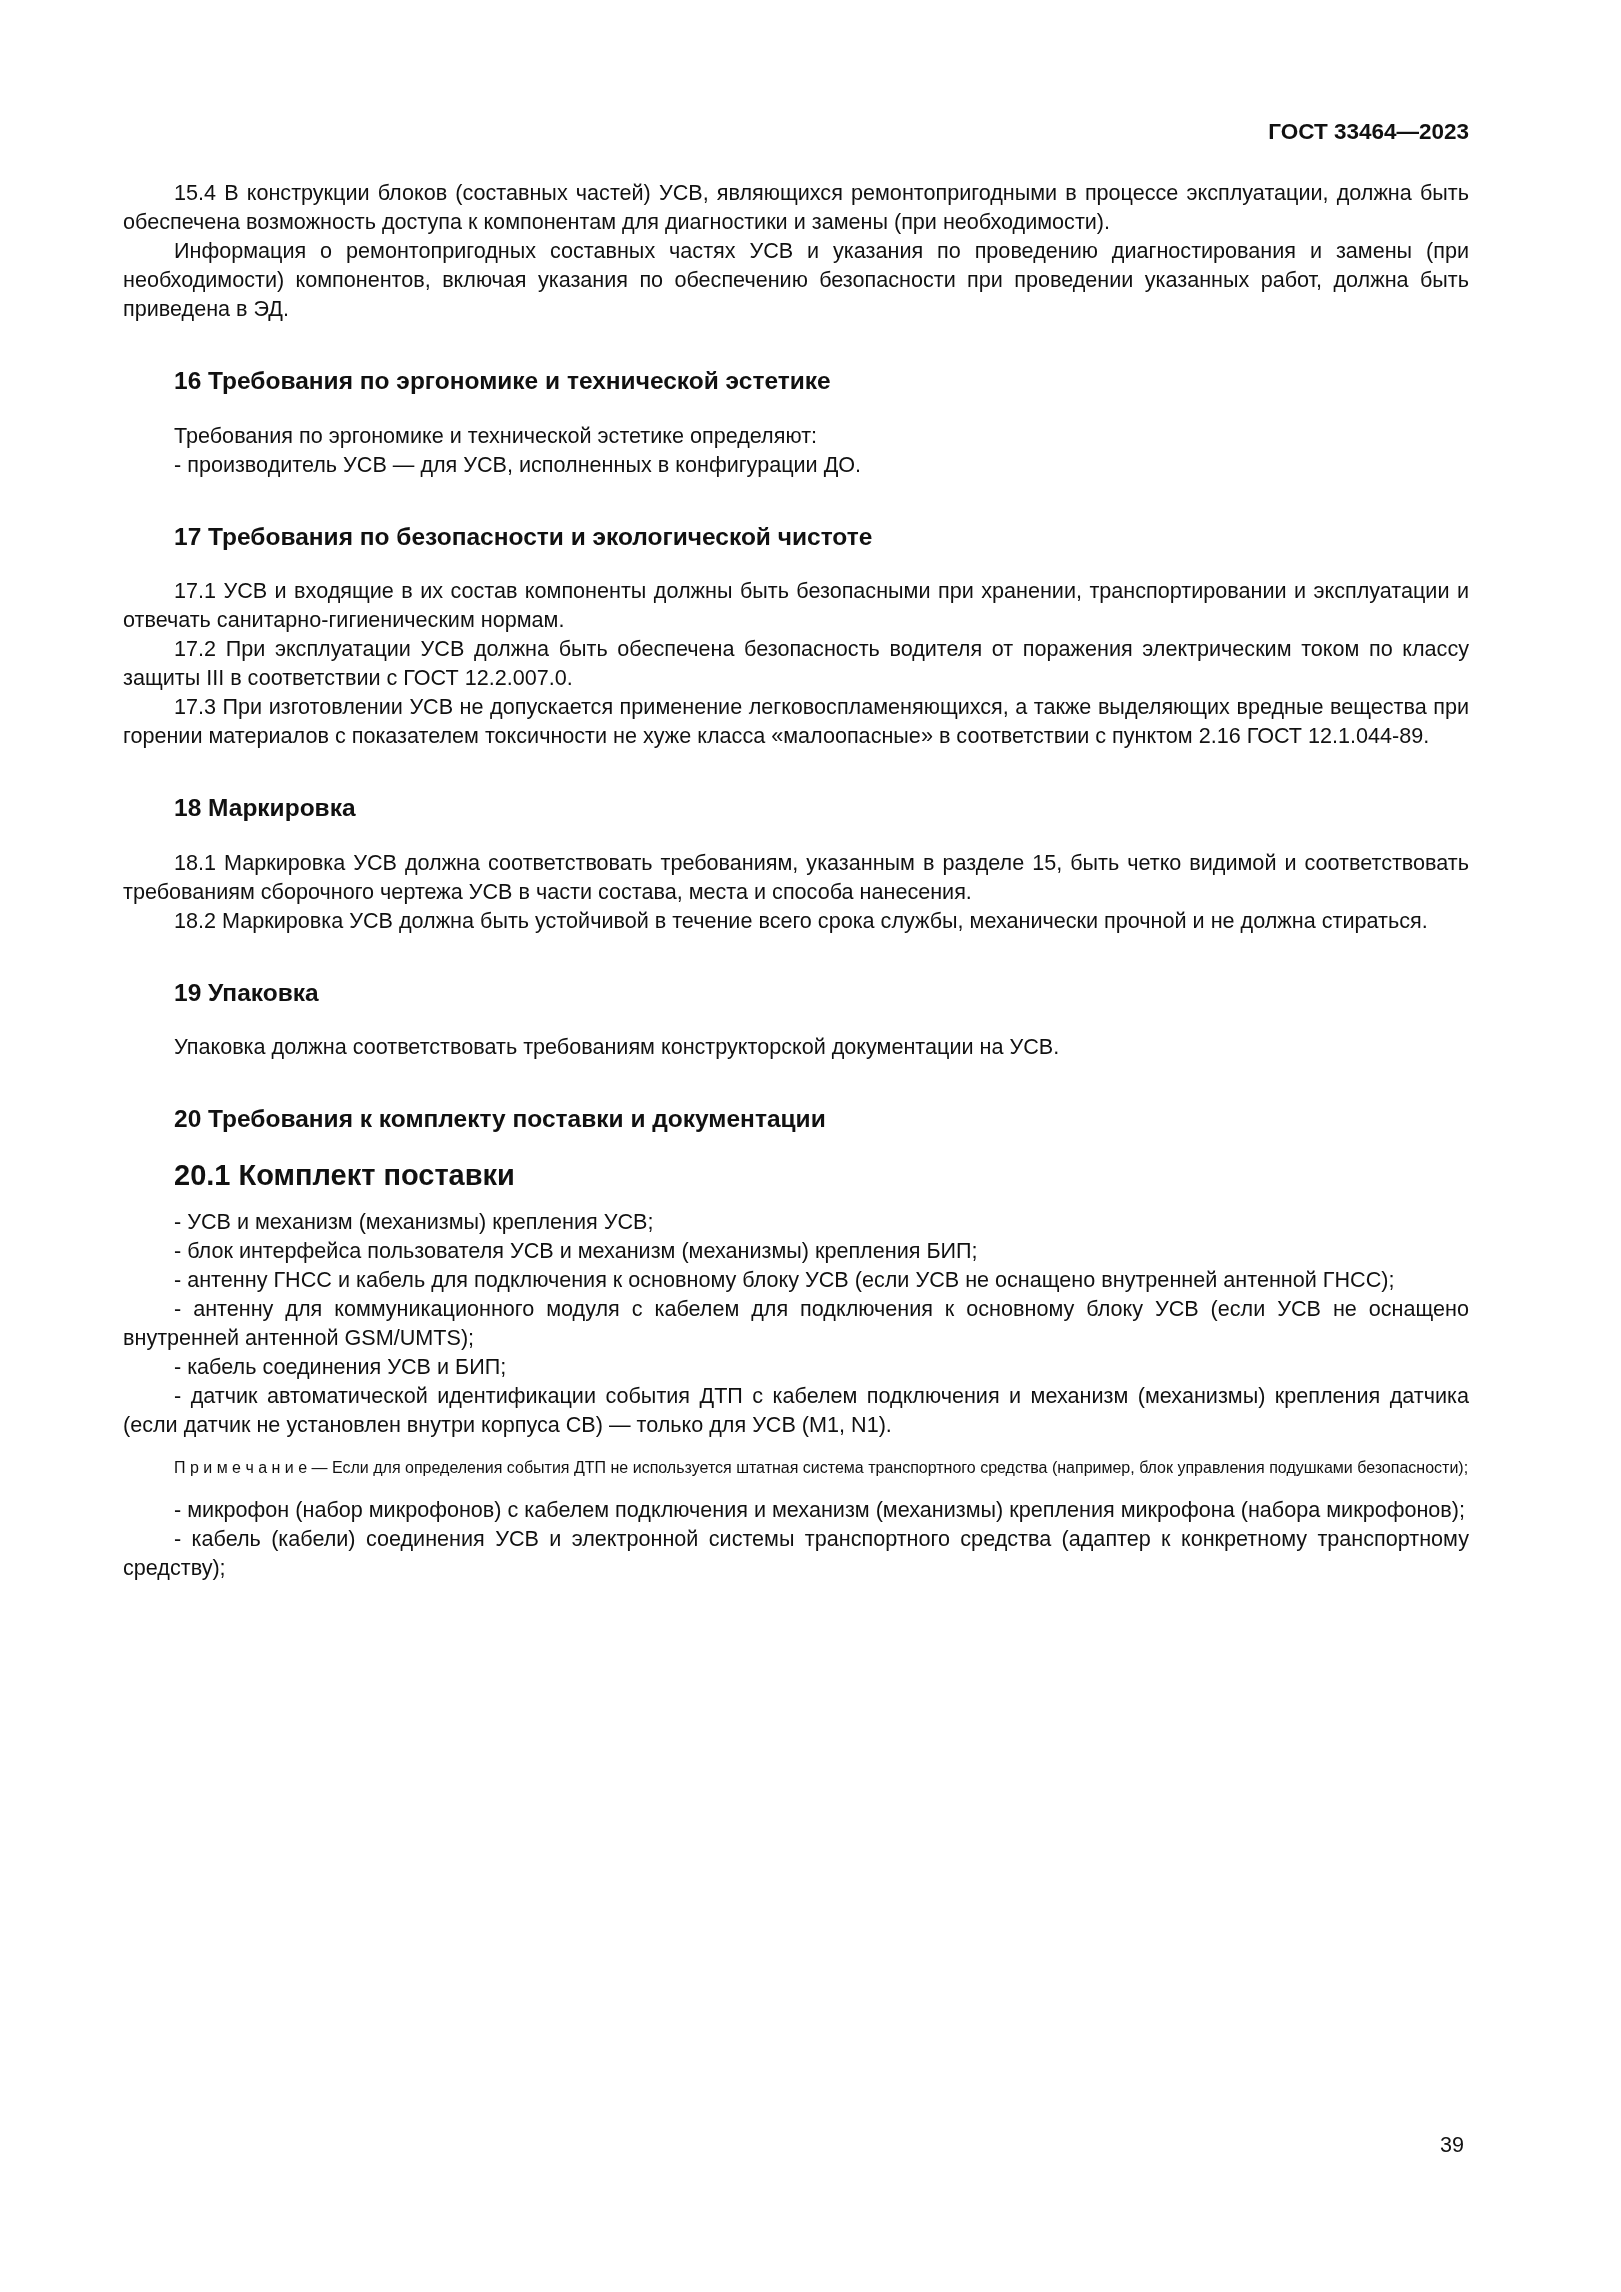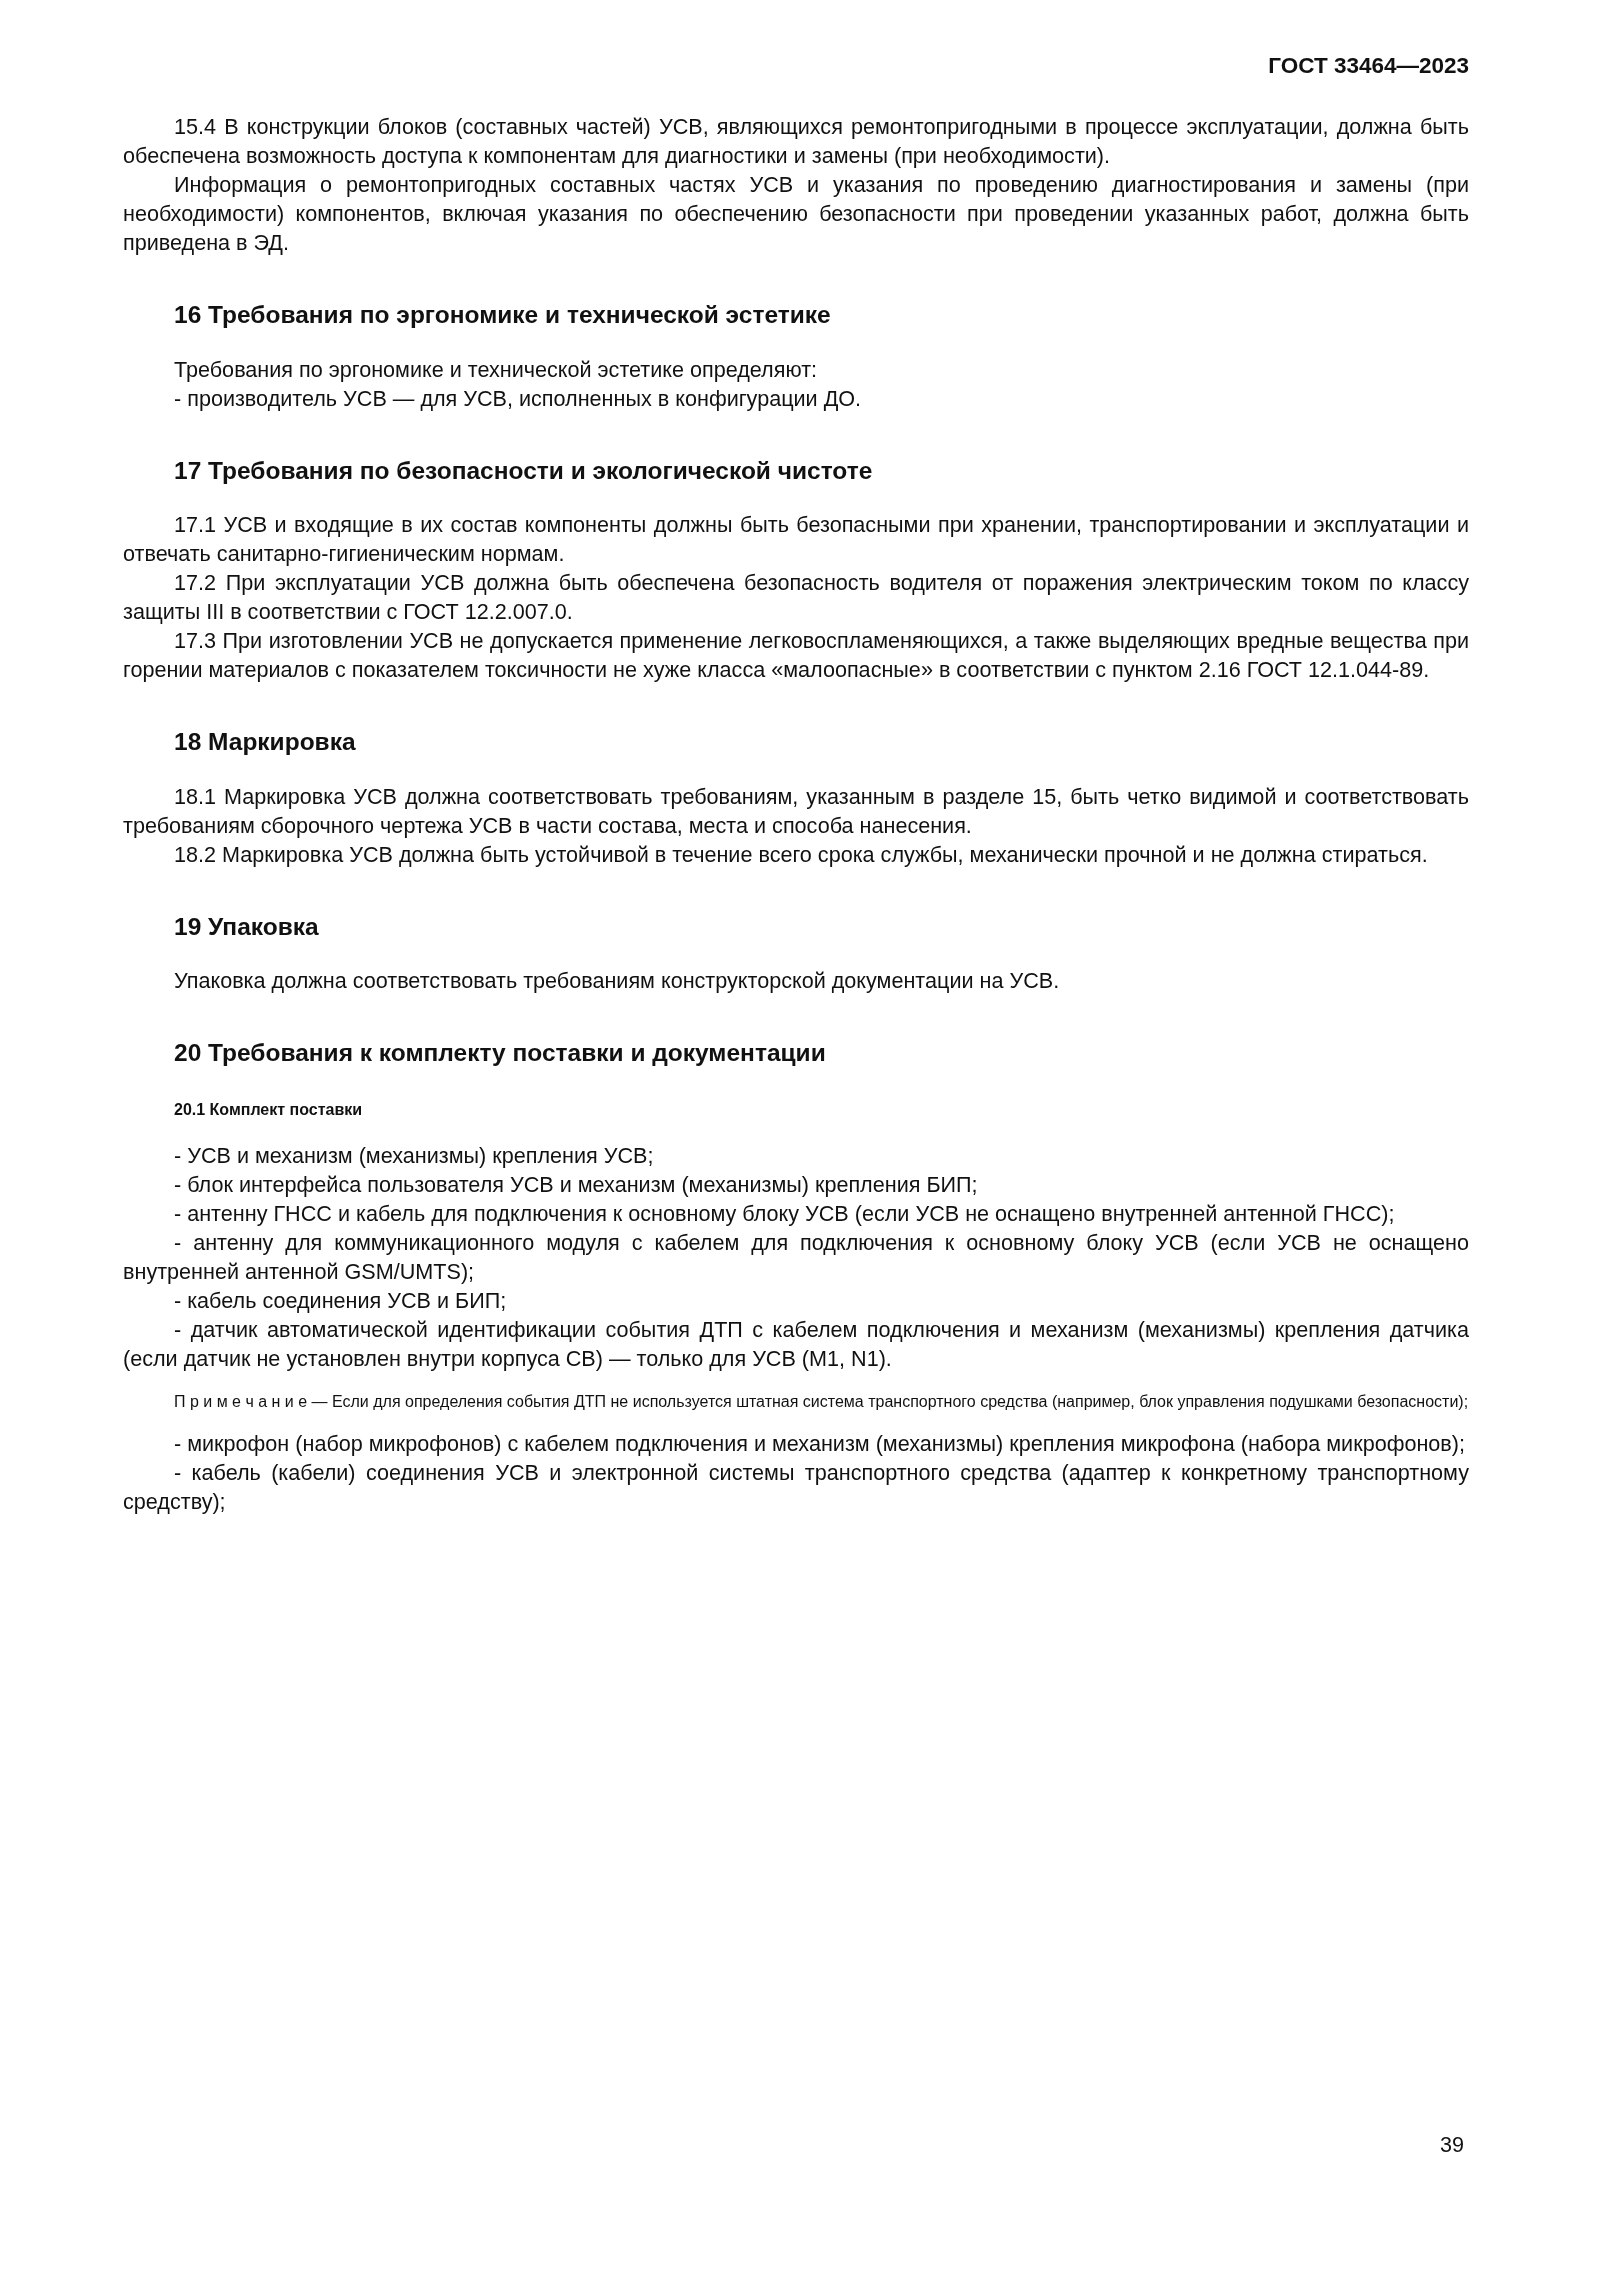--- a/index.html
+++ b/index.html
@@ -5,21 +5,21 @@
 <style>
   html, body { margin: 0; padding: 0; background: #ffffff; }
   .page {
     width: 1621px;
     height: 2293px;
     box-sizing: border-box;
     position: relative;
     background: #ffffff;
     color: #111111;
     font-family: "Liberation Sans", sans-serif;
-    padding: 53px 152px 0 123px;
+    padding: 119px 152px 0 123px;
     overflow: hidden;
   }
   .header-row {
     text-align: right;
     font-size: 22.5px;
     font-weight: 700;
     margin-bottom: 33px;
   }
   .para {
     font-size: 21.6px;
@@ -28,21 +28,21 @@
     text-align: justify;
     text-indent: 51px;
   }
   .heading {
     font-size: 24.5px;
     line-height: 29px;
     font-weight: 700;
     margin: 43px 0 25.5px 51px;
   }
   .subheading {
-    font-size: 16px;
+    font-size: 29px;
     line-height: 27.4px;
     font-weight: 700;
     margin: 29px 0 17.6px 51px;
   }
   .note {
     font-size: 16px;
     line-height: 26.5px;
     text-align: justify;
     text-indent: 51px;
     margin: 15.7px 0 13.7px 0;

